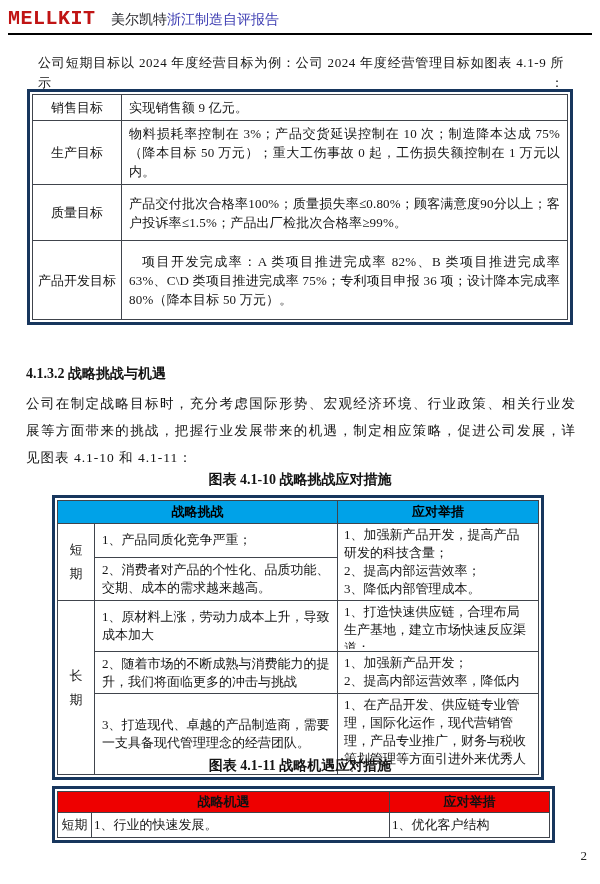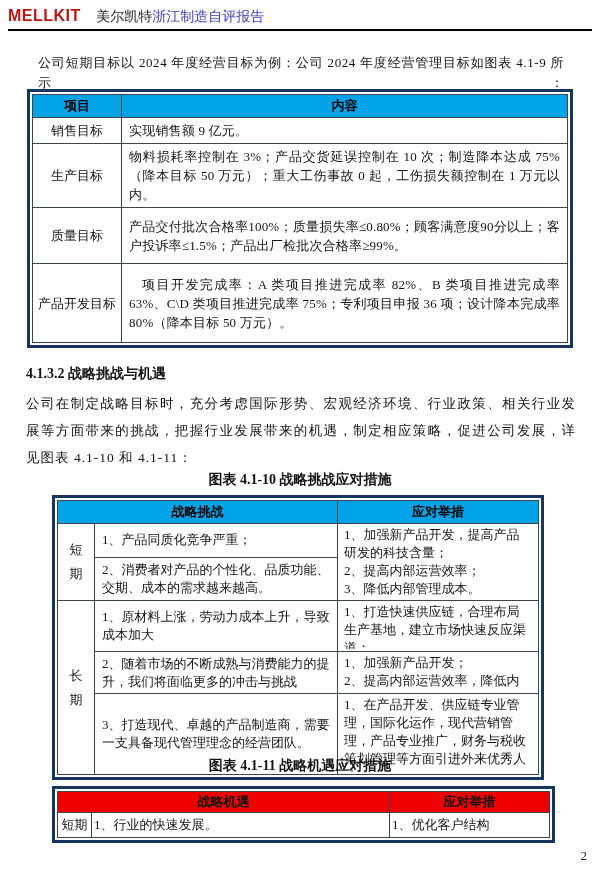--- a/index.html
+++ b/index.html
@@ -12,22 +12,22 @@
   .page { position:relative; width:600px; height:884px; background:#ffffff; }
 
   
   .doc-header {
     position:absolute; top:7px; left:8px; right:8px;
     border-bottom:2px solid #000;
     padding-bottom:3px;
     font-size:14px; white-space:nowrap;
   }
   .brand {
-    font-family:Liberation Sans, sans-serif;
-    font-weight:bold; font-size:16px; color:#c01414; letter-spacing:.5px;
+    font-family:Liberation Mono, monospace;
+    font-weight:bold; font-size:20px; color:#c01414; letter-spacing:.5px;
   }
   .company { color:#26262b; margin-left:12px; }
   .report-title { color:#3d3db2; }
 
   
   .intro {
     position:absolute; top:41px; left:26px; right:24px;
     font-size:13px; line-height:20px;
     text-align:justify; text-align-last:justify; letter-spacing:.6px;
     margin:12px;
@@ -114,24 +114,20 @@
   <p class="intro">公司短期目标以 2024 年度经营目标为例：公司 2024 年度经营管理目标如图表 4.1-9 所示：</p>
 
 
   <div class="frame frame-1">
     <table class="t1">
       <colgroup>
           <col style="width:89px">
           <col>
         </colgroup>
       <tbody>
-          <tr>
-        <th class="blue">项目</th>
-        <th class="blue">内容</th>
-      </tr>
       <tr class="h28">
         <td class="row-label">销售目标</td>
         <td class="row-content">实现销售额 9 亿元。</td>
       </tr>
       <tr class="h53">
         <td class="row-label">生产目标</td>
         <td class="row-content">物料损耗率控制在 3%；产品交货延误控制在 10 次；制造降本达成 75%（降本目标 50 万元）；重大工伤事故 0 起，工伤损失额控制在 1 万元以内。</td>
       </tr>
       <tr class="h56">
         <td class="row-label">质量目标</td>

